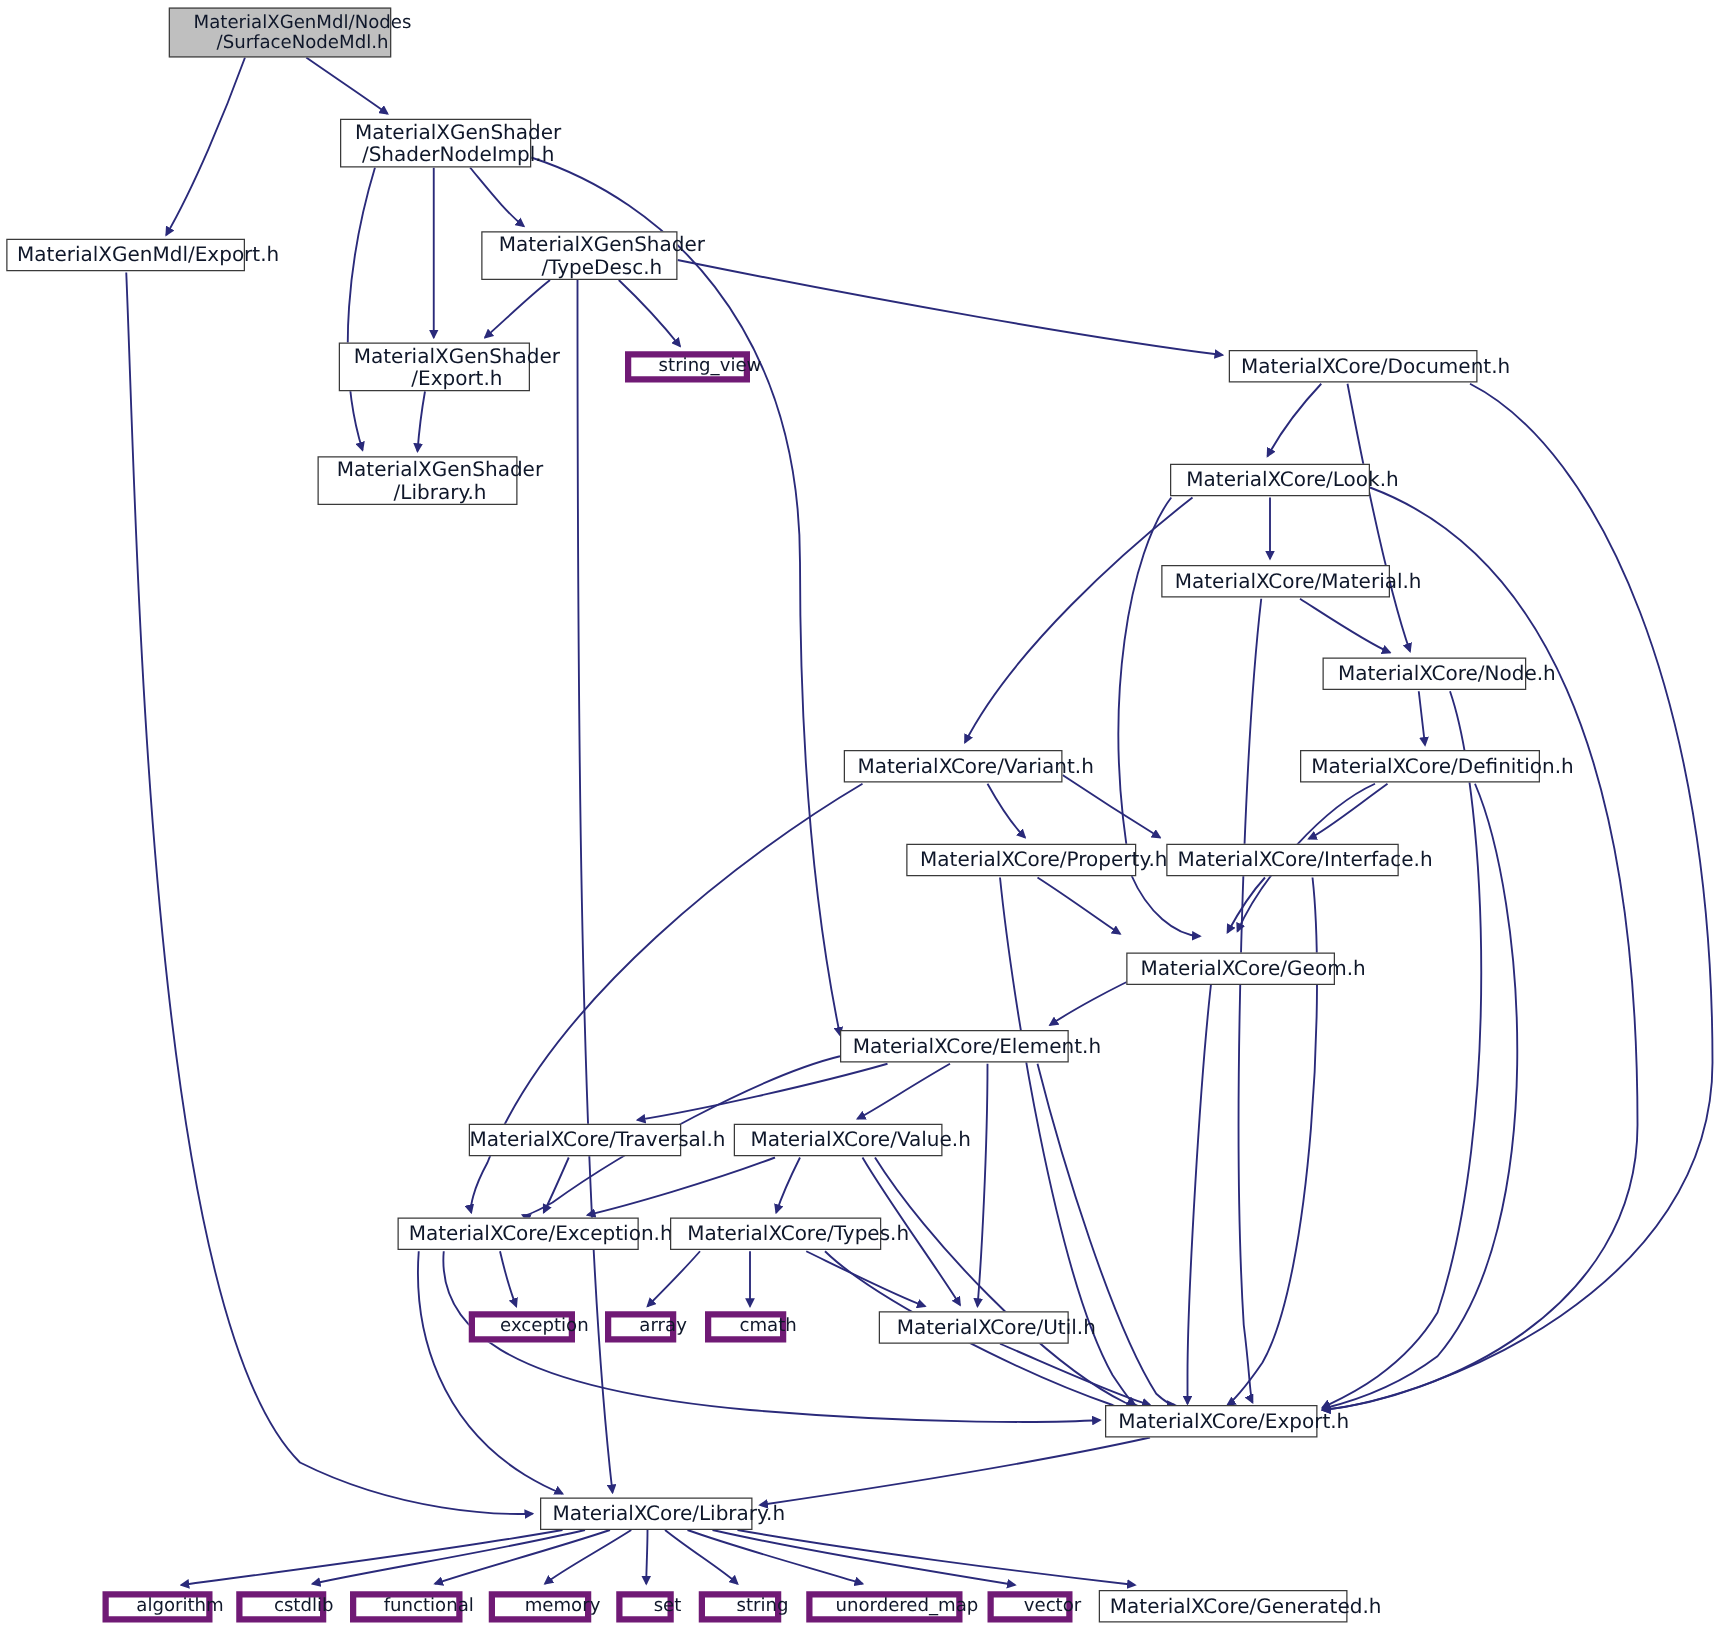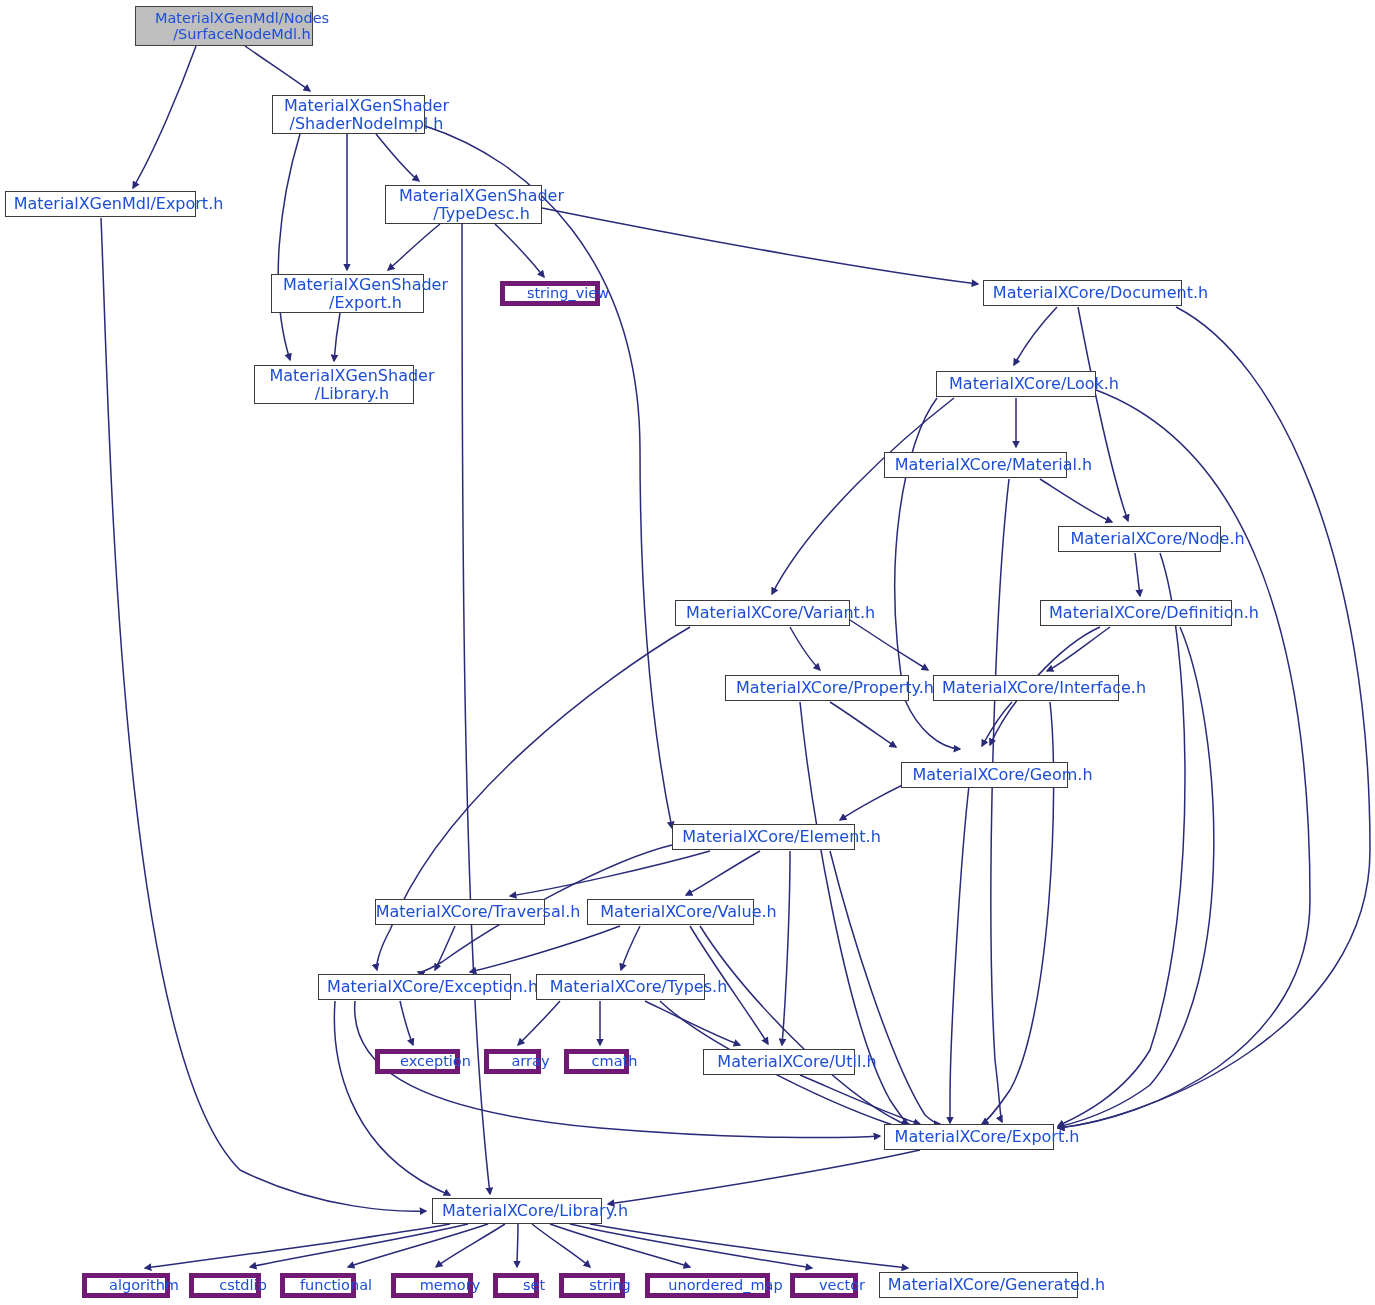--- a/index.html
+++ b/index.html
@@ -1,20 +1,20 @@
 <!DOCTYPE html>
 <html><head>
 <meta charset="utf-8">
 <style>
   html,body{margin:0;padding:0;background:#ffffff;}
   body{font-family:"DejaVu Sans","Liberation Sans",sans-serif;}
   #graph-root{position:relative;width:1375px;height:1305px;background:#fff;overflow:hidden;}
   svg.edges{position:absolute;left:0;top:0;width:1375px;height:1305px;pointer-events:none;}
   .node{position:absolute;box-sizing:border-box;display:flex;align-items:center;justify-content:center;
-        text-align:center;line-height:1.12;white-space:pre-line;color:#1d4ed8;background:#ffffff;padding-left:36px;}
+        text-align:center;line-height:1.12;white-space:pre-line;color:#0f172a;background:#ffffff;padding-left:36px;}
   .node.hdr{border:1px solid #404040;font-size:16px;}
   .node.hdr.thick{border:1.6px solid #3a3a3a;}
   .node.sys{border:5px solid #701a75;font-size:14.5px;background:#ffffff;}
   .node.root{background:#bfbfbf;border:1.6px solid #404040;font-size:14.5px;}
   .node span{display:block;pointer-events:none;}
 </style>
 </head>
 <body>
 
 <div id="graph-root">
@@ -98,41 +98,41 @@
 /ShaderNodeImpl.h</span></div>
       <div class="node hdr thick" style="left: 385px; top: 185px; width: 157px; height: 39px;"><span>MaterialXGenShader
 /TypeDesc.h</span></div>
       <div class="node hdr thick" style="left: 271px; top: 274px; width: 153px; height: 39px;"><span>MaterialXGenShader
 /Export.h</span></div>
       <div class="node sys" style="left: 500px; top: 281px; width: 100px; height: 25px;"><span>string_view</span></div>
       <div class="node hdr thick" style="left: 254px; top: 365px; width: 160px; height: 39px;"><span>MaterialXGenShader
 /Library.h</span></div>
       <div class="node hdr thick" style="left: 983px; top: 280px; width: 199px; height: 26px;"><span>MaterialXCore/Document.h</span></div>
       <div class="node hdr thick" style="left: 936px; top: 371px; width: 160px; height: 26px;"><span>MaterialXCore/Look.h</span></div>
-      <div class="node hdr thick" style="left: 884px; top: 452px; width: 183px; height: 26px;"><span>MaterialXCore/Material.h</span></div>
+      <div class="node hdr thick" style="left: 929px; top: 452px; width: 183px; height: 26px;"><span>MaterialXCore/Material.h</span></div>
       <div class="node hdr thick" style="left: 1058px; top: 526px; width: 163px; height: 26px;"><span>MaterialXCore/Node.h</span></div>
       <div class="node hdr thick" style="left: 1040px; top: 600px; width: 192px; height: 26px;"><span>MaterialXCore/Definition.h</span></div>
       <div class="node hdr thick" style="left: 675px; top: 600px; width: 175px; height: 26px;"><span>MaterialXCore/Variant.h</span></div>
       <div class="node hdr thick" style="left: 725px; top: 675px; width: 184px; height: 26px;"><span>MaterialXCore/Property.h</span></div>
       <div class="node hdr thick" style="left: 933px; top: 675px; width: 186px; height: 26px;"><span>MaterialXCore/Interface.h</span></div>
       <div class="node hdr thick" style="left: 901px; top: 750px; width: 167px; height: 26px; margin-top: 12px;"><span>MaterialXCore/Geom.h</span></div>
       <div class="node hdr thick" style="left: 672px; top: 824px; width: 183px; height: 26px;"><span>MaterialXCore/Element.h</span></div>
       <div class="node hdr thick" style="left: 375px; top: 899px; width: 170px; height: 26px;"><span>MaterialXCore/Traversal.h</span></div>
       <div class="node hdr thick" style="left: 587px; top: 899px; width: 167px; height: 26px;"><span>MaterialXCore/Value.h</span></div>
       <div class="node hdr thick" style="left: 318px; top: 974px; width: 193px; height: 26px;"><span>MaterialXCore/Exception.h</span></div>
       <div class="node hdr thick" style="left: 536px; top: 974px; width: 169px; height: 26px;"><span>MaterialXCore/Types.h</span></div>
       <div class="node sys" style="left: 375px; top: 1049px; width: 85px; height: 25px;"><span>exception</span></div>
       <div class="node sys" style="left: 484px; top: 1049px; width: 57px; height: 25px;"><span>array</span></div>
       <div class="node sys" style="left: 564px; top: 1049px; width: 65px; height: 25px;"><span>cmath</span></div>
       <div class="node hdr thick" style="left: 703px; top: 1049px; width: 152px; height: 26px; text-align: right;"><span>MaterialXCore/Util.h</span></div>
       <div class="node hdr thick" style="left: 884px; top: 1124px; width: 170px; height: 26px;"><span>MaterialXCore/Export.h</span></div>
       <div class="node hdr thick" style="left: 432px; top: 1198px; width: 170px; height: 26px;"><span>MaterialXCore/Library.h</span></div>
       <div class="node sys" style="left: 82px; top: 1273px; width: 88px; height: 25px;"><span>algorithm</span></div>
       <div class="node sys" style="left: 189px; top: 1273px; width: 72px; height: 25px;"><span>cstdlib</span></div>
-      <div class="node sys" style="left: 280px; top: 1273px; width: 76px; height: 25px; align-items: flex-end;"><span>functional</span></div>
+      <div class="node sys" style="left: 280px; top: 1273px; width: 90px; height: 25px; align-items: flex-end;"><span>functional</span></div>
       <div class="node sys" style="left: 391px; top: 1273px; width: 82px; height: 25px;"><span>memory</span></div>
       <div class="node sys" style="left: 493px; top: 1273px; width: 46px; height: 25px;"><span>set</span></div>
       <div class="node sys" style="left: 559px; top: 1273px; width: 66px; height: 25px;"><span>string</span></div>
       <div class="node sys" style="left: 645px; top: 1273px; width: 125px; height: 25px;"><span>unordered_map</span></div>
       <div class="node sys" style="left: 790px; top: 1273px; width: 68px; height: 25px;"><span>vector</span></div>
       <div class="node hdr thick" style="left: 879px; top: 1272px; width: 199px; height: 26px;"><span>MaterialXCore/Generated.h</span></div>
     </div>
 </div>
 
 </body></html>

